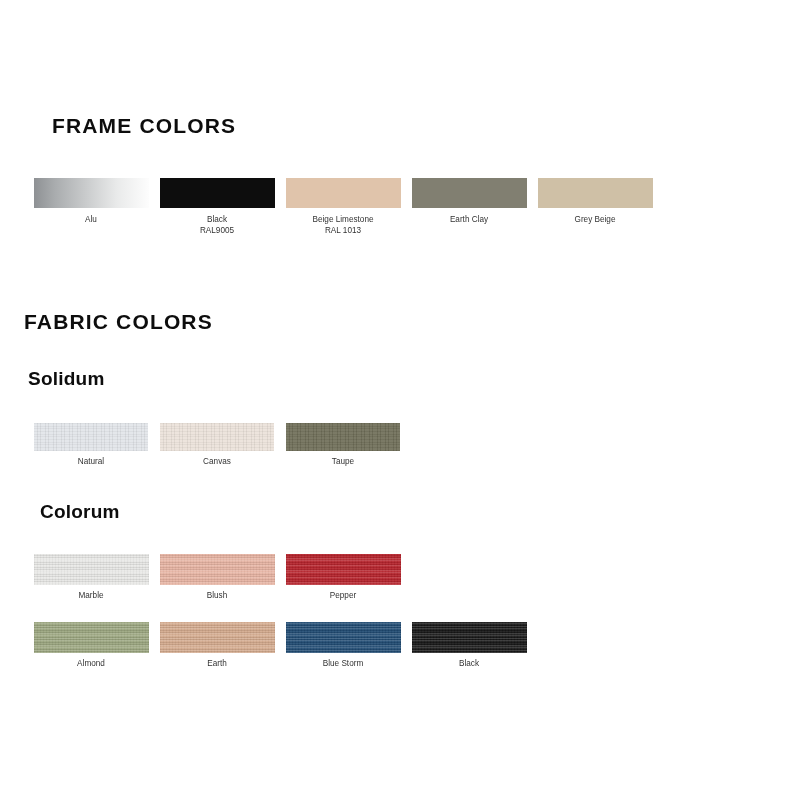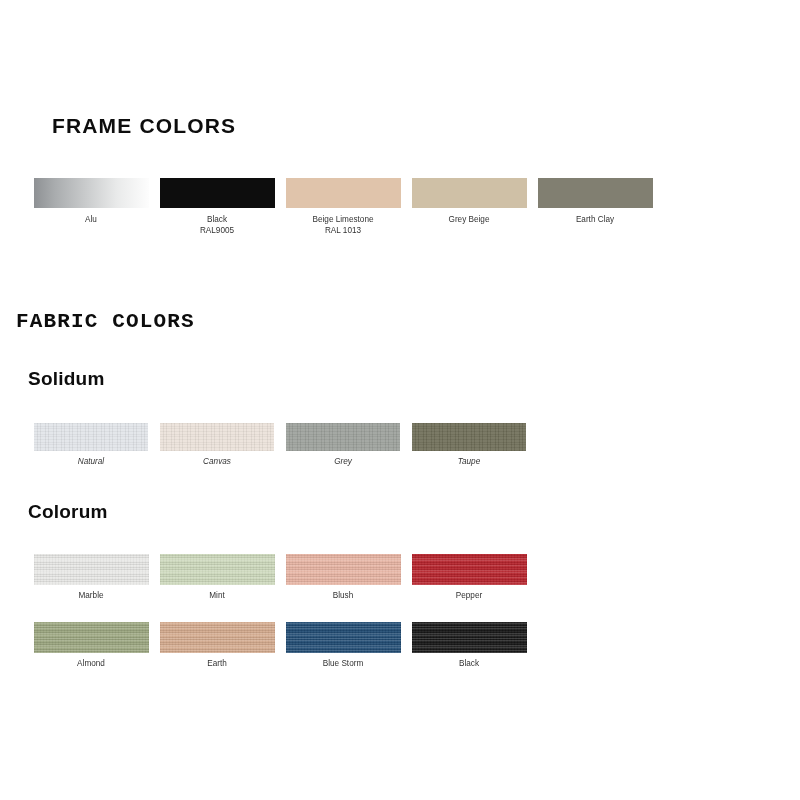--- a/index.html
+++ b/index.html
@@ -40,23 +40,23 @@
     font-family: "Liberation Sans", sans-serif;
     font-weight: bold;
     font-size: 19px;
     letter-spacing: 0.012em;
     color: #0d0d0d;
     margin: 0;
     line-height: 1;
   }
 
   #frame-heading      { position: absolute; left: 28px; top: 115px; margin-left: 24px; }
-  #fabric-heading     { position: absolute; left: 16px; top: 311px; font-family: Liberation Mono, monospace; }
+  #fabric-heading     { position: absolute; left: 24px; top: 311px; }
   #solidum-heading    { position: absolute; left: 28px; top: 369px; text-align: center; }
-  #colorum-heading    { position: absolute; left: 28px; top: 502px; }
+  #colorum-heading    { position: absolute; left: 40px; top: 502px; }
 
   
   .row {
     position: absolute;
     left: 28px;
     display: flex;
   }
   .cell {
     display: flex;
     flex-direction: column;
@@ -84,21 +84,21 @@
   }
 
   
   #frame-row { top: 178px; }
   #frame-row .cell  { width: 126px; }
   #frame-row .chip  { width: 115px; height: 30px; }
   #frame-row .label { margin-top: 7px; }
 
   
   #solidum-row { top: 423px; }
-  #solidum-row .cell  { width: 126px; font-style: italic; }
+  #solidum-row .cell  { width: 126px; }
   #solidum-row .chip  { width: 114px; height: 28px; }
 
   
   #colorum-row-1 { top: 554px; }
   #colorum-row-2 { top: 622px; }
   .colorum-row .cell  { width: 126px; }
   .colorum-row .chip  { width: 115px; height: 31px; }
 
   
   
@@ -146,30 +146,30 @@
 RAL9005</div>
       </div>
       <div class="cell">
         <div class="chip" style="background: rgb(224, 196, 171);">
           <span class="tex tex-none"></span>
         </div>
         <div class="label">Beige Limestone
 RAL 1013</div>
       </div>
       <div class="cell">
+        <div class="chip" style="background: rgb(129, 127, 113);">
+          <span class="tex tex-none"></span>
+        </div>
+        <div class="label">Earth Clay</div>
+      </div>
+      <div class="cell">
         <div class="chip" style="background: rgb(207, 192, 166);">
           <span class="tex tex-none"></span>
         </div>
         <div class="label">Grey Beige</div>
-      </div>
-      <div class="cell">
-        <div class="chip" style="background: rgb(129, 127, 113);">
-          <span class="tex tex-none"></span>
-        </div>
-        <div class="label">Earth Clay</div>
       </div>
     </div>
 
   <h1 class="section-title" id="fabric-heading">FABRIC COLORS</h1>
 
   <h2 class="sub-title" id="solidum-heading">Solidum</h2>
 
   <div class="row" id="solidum-row">
       <div class="cell">
         <div class="chip" style="background: rgb(226, 229, 233);">
@@ -177,49 +177,37 @@
         </div>
         <div class="label">Natural</div>
       </div>
       <div class="cell">
         <div class="chip" style="background: rgb(235, 226, 218);">
           <span class="tex tex-solidum"></span>
         </div>
         <div class="label">Canvas</div>
       </div>
       <div class="cell">
-        <div class="chip" style="background: rgb(156, 160, 155);">
-          <span class="tex tex-solidum"></span>
-        </div>
-        <div class="label">Grey</div>
-      </div>
-      <div class="cell">
         <div class="chip" style="background: rgb(110, 109, 87);">
           <span class="tex tex-solidum"></span>
         </div>
         <div class="label">Taupe</div>
       </div>
     </div>
 
   <h2 class="sub-title" id="colorum-heading">Colorum</h2>
 
   <div class="row colorum-row" id="colorum-row-1">
       <div class="cell">
         <div class="chip" style="background: rgb(231, 231, 229);">
           <span class="tex tex-colorum"></span>
         </div>
         <div class="label">Marble</div>
       </div>
       <div class="cell">
-        <div class="chip" style="background: rgb(204, 216, 187);">
-          <span class="tex tex-colorum"></span>
-        </div>
-        <div class="label">Mint</div>
-      </div>
-      <div class="cell">
         <div class="chip" style="background: rgb(230, 179, 162);">
           <span class="tex tex-colorum"></span>
         </div>
         <div class="label">Blush</div>
       </div>
       <div class="cell">
         <div class="chip" style="background: rgb(181, 34, 43);">
           <span class="tex tex-colorum"></span>
         </div>
         <div class="label">Pepper</div>

